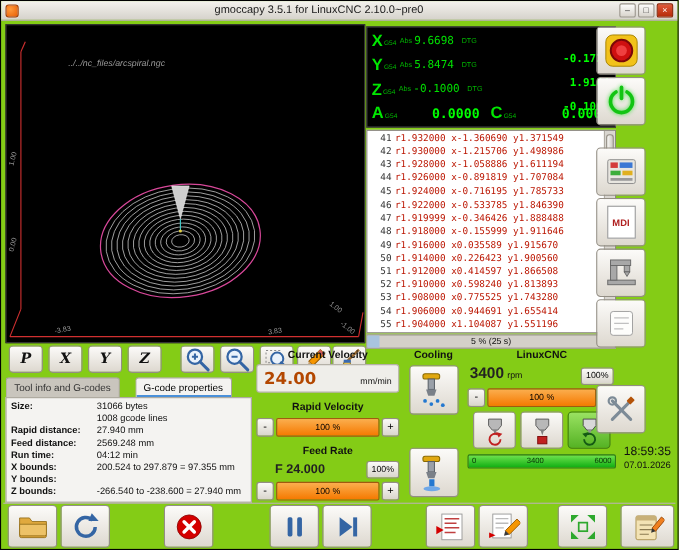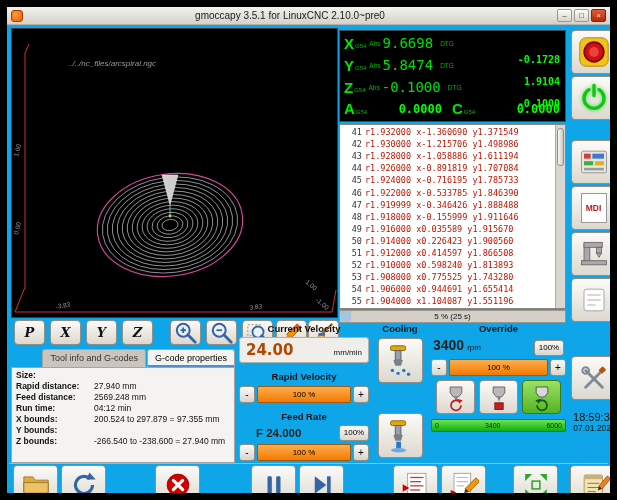--- a/index.html
+++ b/index.html
@@ -1,62 +1,62 @@
 <!DOCTYPE html>
 <html><head>
 <meta charset="utf-8">
 <style>
   *{box-sizing:border-box;margin:0;padding:0;}
   body{margin:0;background:#777;font-family:"Liberation Sans",sans-serif;}
-  #window{position:relative;width:617px;height:500px;background:#0ea5e9;border:7px solid #000000;overflow:hidden;}
+  #window{position:relative;width:617px;height:500px;background:#84cc16;border:1px solid #000000;overflow:hidden;}
   
   .titlebar{position:absolute;left:0;top:0;right:0;height:18px;background:linear-gradient(#f4f2ee,#d5d2cb);display:flex;align-items:center;padding:0 4px;gap:3px;border-bottom:1px solid #b5b1a8;}
   .app-icon{width:12px;height:12px;border-radius:3px;background:radial-gradient(circle at 35% 35%,#ff9a3c,#e85d04);border:1px solid #a33d00;flex:none;}
   .title-text{flex:1;text-align:center;font-size:10px;color:#1a1a1a;white-space:nowrap;overflow:hidden;}
   .win-controls{display:flex;gap:2px;flex:none;}
   .win-btn{width:15px;height:13px;border:1px solid #9a958c;border-radius:2px;background:linear-gradient(#fdfdfc,#d8d4cc);font-size:8px;line-height:11px;text-align:center;color:#333;cursor:default;}
   .win-btn.close{background:linear-gradient(#e05a3a,#b52a08);color:#fff;border-color:#8a2000;}
   
   .preview{position:absolute;left:4px;top:21px;width:327px;height:290px;background:#000;border:1px solid #3a3a3a;}
   
   .dro{position:absolute;left:332px;top:23px;width:227px;height:92px;background:#000;border:1px solid #4a4a4a;padding:1px 5px 2px 4px;display:flex;flex-direction:column;justify-content:space-between;}
   .dro-row{display:flex;align-items:center;height:22px;}
   .dro-letter{font-weight:bold;font-size:15px;color:#00e800;line-height:1;}
   .dro-sys{font-size:6px;color:#00b400;margin:6px 3px 0 1px;}
   .dro-lbl{font-size:6.5px;color:#00b400;margin-right:2px;}
-  .dro-abs{font-family:"DejaVu Sans Mono",monospace;font-size:14px;color:#00e000;margin-right:7px;}
+  .dro-abs{font-family:"DejaVu Sans Mono",monospace;font-size:10px;color:#00e000;margin-right:7px;}
   .dro-rel{margin-left:auto;font-family:"DejaVu Sans Mono",monospace;font-weight:bold;font-size:10px;color:#00ff00;margin-top:33px;}
   .dro-ac-half{flex:1;display:flex;align-items:center;}
   .dro-ac-val{margin-left:auto;font-family:"DejaVu Sans Mono",monospace;font-weight:bold;font-size:12px;color:#00ff00;padding-right:10px;}
   .dro-ac-half:last-child .dro-ac-val{padding-right:0;}
   
   .gcode{position:absolute;left:332px;top:117px;width:227px;height:185px;background:#fff;border:1px solid #8a867e;display:flex;overflow:hidden;}
   .gcode-list{flex:1;padding-top:1px;overflow:hidden;}
   .gcode-row{display:flex;height:12.1px;align-items:center;white-space:nowrap;}
   .ln{width:22px;text-align:right;font-family:"DejaVu Sans Mono",monospace;font-size:8.5px;color:#333;flex:none;margin-right:3px;}
   .gtxt{font-family:"DejaVu Sans Mono",monospace;font-size:8.5px;color:#bb1500;}
   .gcode-scroll{width:10px;background:#d9d6d0;border-left:1px solid #b0aca4;position:relative;flex:none;}
   .gcode-thumb{position:absolute;left:1px;right:1px;top:3px;height:38px;background:linear-gradient(90deg,#fafaf8,#ccc8c0);border:1px solid #938e84;border-radius:3px;}
   .gprogress{position:absolute;left:332px;top:303px;width:227px;height:13px;border:1px solid #9a958c;background:#d4d0c9;}
   .gp-fill{position:absolute;left:0;top:0;bottom:0;background:#a9c4de;}
   .gp-text{position:absolute;inset:0;text-align:center;font-size:8px;line-height:11px;color:#111;}
   
   .sq{position:absolute;border:1px solid #938e84;border-radius:4px;background:linear-gradient(#fcfbf9,#ddd8cf);display:flex;align-items:center;justify-content:center;cursor:default;}
-  .rb{left:564px;width:45px;height:44px;}
+  .rb{left:541px;width:45px;height:44px;}
   .bb{top:458px;height:39px;width:45px;}
   .vb{top:313px;width:31px;height:25px;}
   .view-letter{font-family:"DejaVu Serif",serif;font-style:italic;font-weight:bold;font-size:13px;color:#111;}
   .sp-btn.active{background:linear-gradient(#9ae262,#55b224);border-color:#3a7a12;}
   .mdi-page{width:26px;height:30px;background:#fff;border:1px solid #999;display:flex;align-items:center;justify-content:center;font-weight:bold;font-size:8.5px;color:#b02020;}
   .clock{position:absolute;left:560px;top:404px;width:55px;text-align:center;color:#111;}
   .clock-time{font-size:11px;}
   .clock-date{font-size:8.5px;}
   
   .notebook{position:absolute;left:4px;top:341px;width:224px;height:115px;}
-  .tabs{display:flex;height:19px;align-items:flex-end;gap:1px;justify-content:flex-end;}
+  .tabs{display:flex;height:19px;align-items:flex-end;gap:14px;}
   .tab{padding:0 7px;font-size:9px;line-height:17px;background:#c9c5bd;border:1px solid #a9a49b;border-bottom:none;border-radius:3px 3px 0 0;color:#333;white-space:nowrap;cursor:default;}
   .tab.active{background:#f4f3f1;color:#000;box-shadow:inset 0 -2px 0 #4a90d9;}
   .nb-body{height:96px;background:#f4f3f1;border:1px solid #a9a49b;padding:2px 4px;overflow:hidden;}
   .prop-row{display:flex;font-size:8.5px;line-height:11px;color:#111;}
   .prop-label{width:78px;font-weight:bold;flex:none;}
   
   .frame{position:absolute;}
   .frame-title{font-size:9.5px;font-weight:bold;text-align:center;color:#111;line-height:12px;}
   .cv-box{margin-top:2px;border:1px solid #b5b1a8;border-radius:3px;background:#efeeea;padding:3px 6px;display:flex;align-items:baseline;}
   .cv-val{font-weight:bold;font-size:15px;color:#b34700;font-family:"DejaVu Sans",sans-serif;}
@@ -296,20 +296,21 @@
   </div>
 
   <div class="notebook">
     <div class="tabs">
       <div class="tab">Tool info and G-codes</div>
       <div class="tab active">G-code properties</div>
     </div>
     <div class="nb-body">
         <div class="prop-row">
           <span class="prop-label">Size:</span>
+          <span class="prop-val">31066 bytes<br>1008 gcode lines</span>
         </div>
         <div class="prop-row">
           <span class="prop-label">Rapid distance:</span>
           <span class="prop-val">27.940 mm</span>
         </div>
         <div class="prop-row">
           <span class="prop-label">Feed distance:</span>
           <span class="prop-val">2569.248 mm</span>
         </div>
         <div class="prop-row">
@@ -380,21 +381,21 @@
           <rect x="10" y="4" width="16" height="5" rx="2" fill="#e0a810" stroke="#8a6a00"></rect>
           <rect x="15" y="9" width="6" height="10" fill="#9aa0a8" stroke="#5a6068"></rect>
           <path d="M13 19h10l-2 6h-6z" fill="#7a8088"></path>
           <path d="M16 26h5v7h-5z" fill="#2478d0"></path>
           <ellipse cx="18.5" cy="35" rx="8" ry="2.4" fill="#6fa8e8"></ellipse>
         </svg>
     </div>
   </div>
 
   <div class="frame" style="left:424px;top:316px;width:135px;height:140px;">
-    <div class="frame-title">Override</div>
+    <div class="frame-title">LinuxCNC</div>
     <div class="sp-row1">
       <span class="sp-rpm">3400</span>
       <span class="sp-unit">rpm</span>
       <div class="small-btn">100%</div>
     </div>
     <div class="slider-row">
       <div class="sbtn">-</div>
       <div class="sfill">100 %</div>
       <div class="sbtn">+</div>
     </div>

